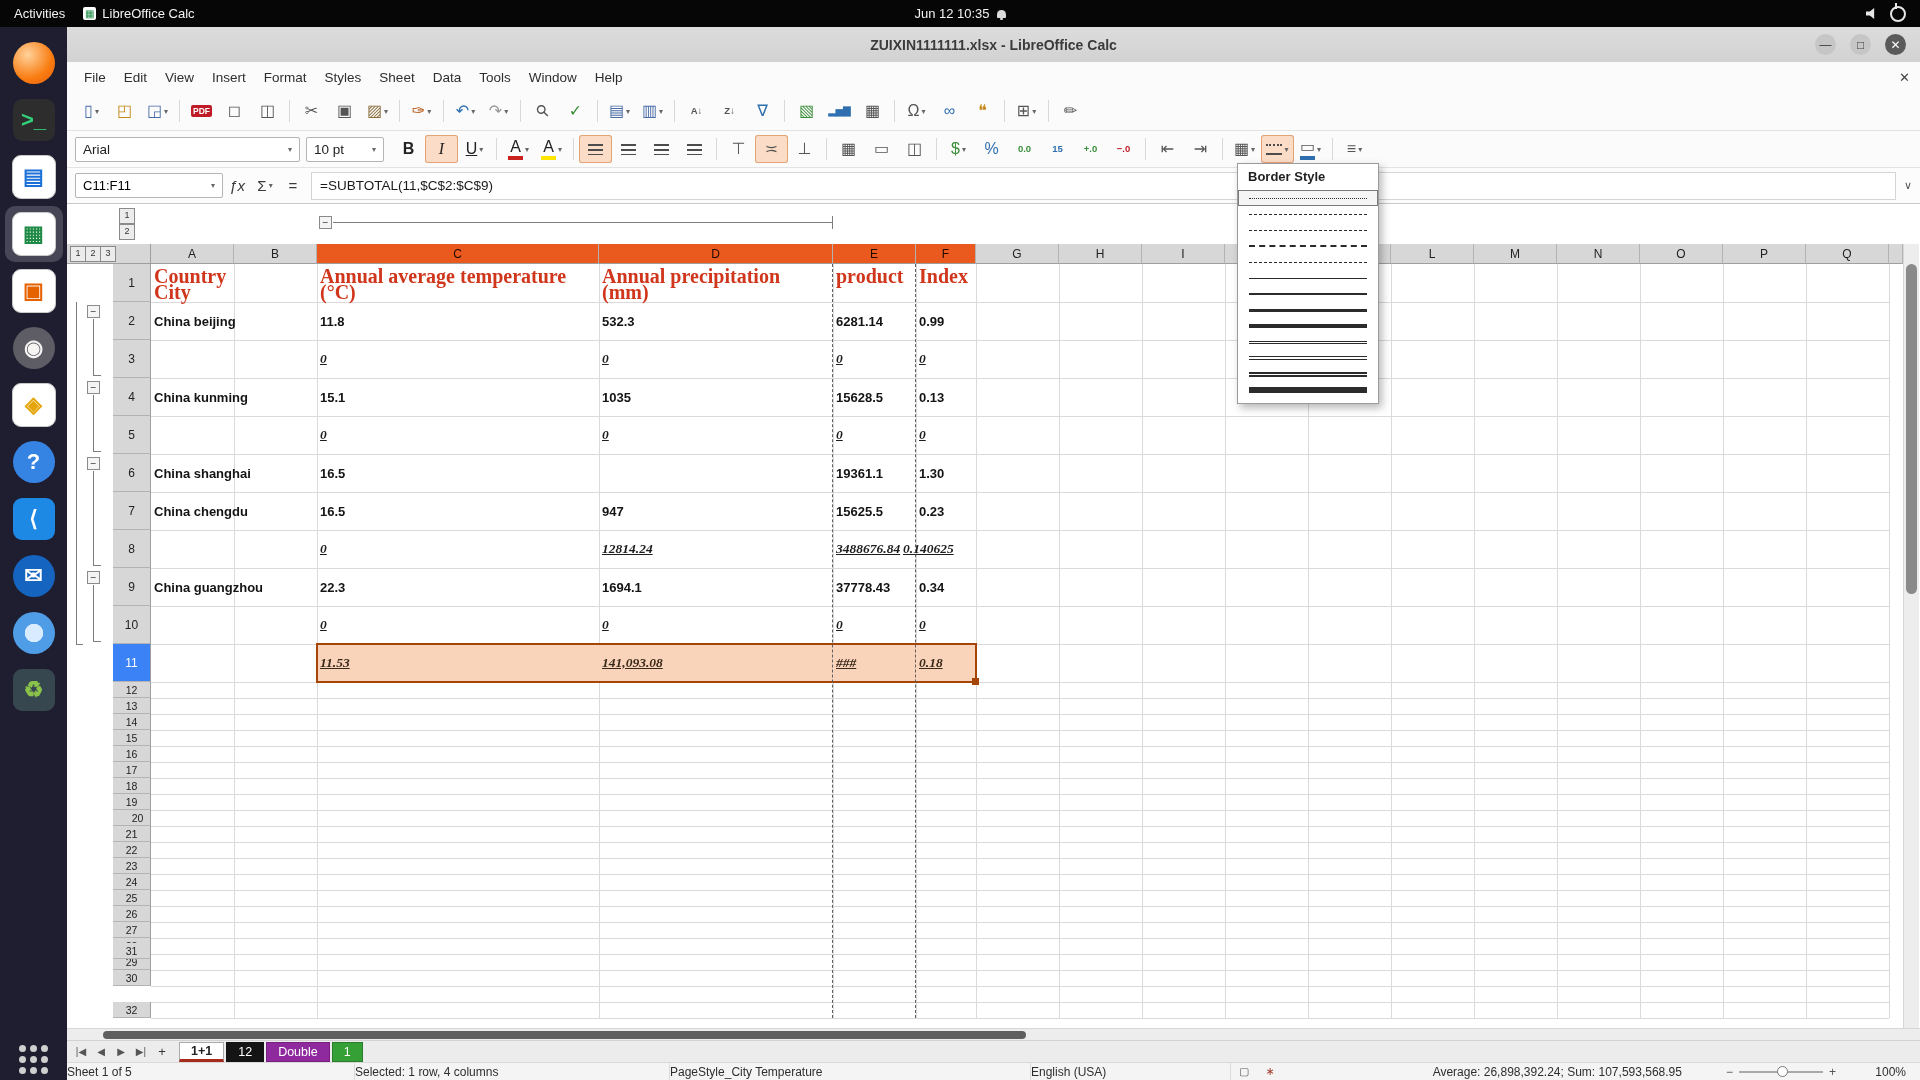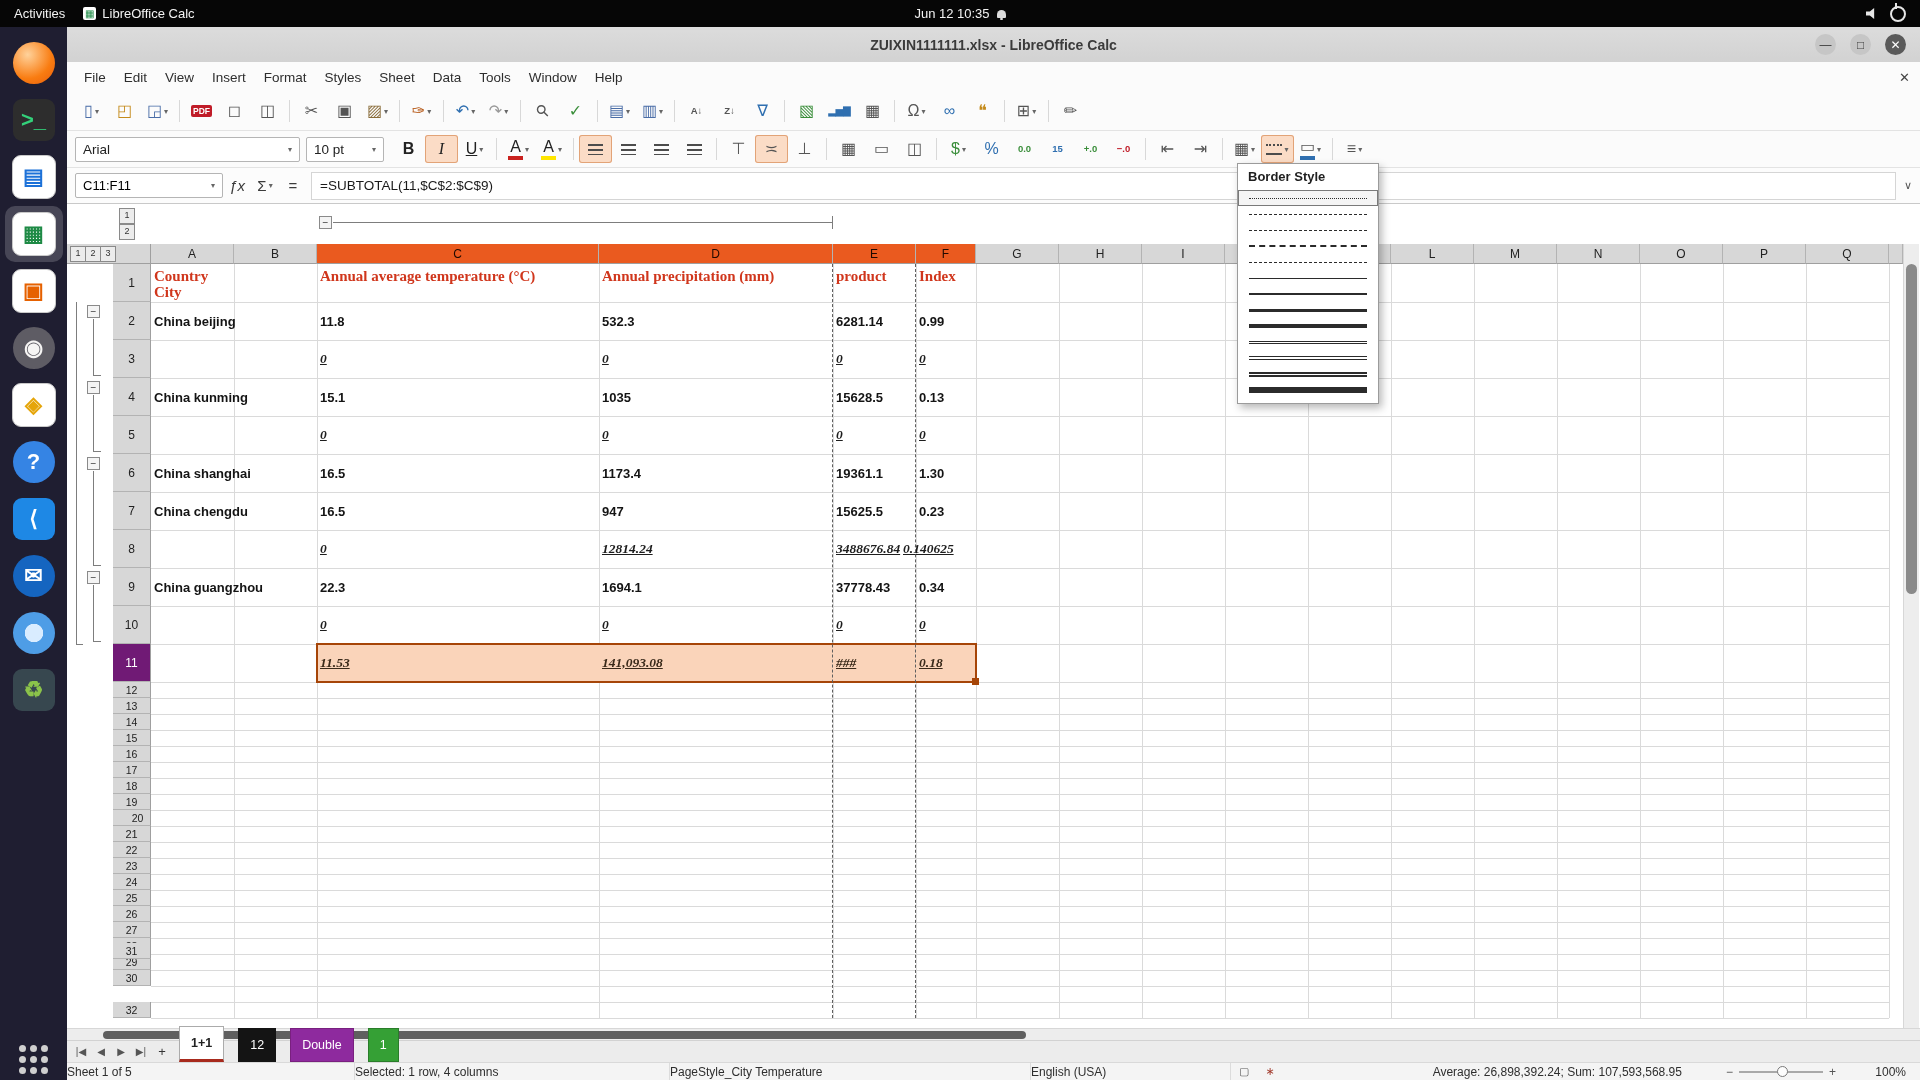--- a/index.html
+++ b/index.html
@@ -81,50 +81,50 @@
            line-height:12px;text-align:center;color:#333;z-index:7;}
   .corner{position:absolute;top:40px;height:20px;background:#d7d7d7;border-right:1px solid #9f9f9f;
           border-bottom:1px solid #9f9f9f;z-index:6;box-sizing:border-box;}
   .colhdr{position:absolute;top:40px;height:20px;background:#d7d7d7;border-right:1px solid #b3b3b3;
           border-bottom:1px solid #9f9f9f;font-size:12px;color:#222;display:flex;align-items:center;
           justify-content:center;z-index:5;box-sizing:border-box;}
   .colhdr.sel{background:#ea5a1f;color:#200900;}
   .rowhdr{position:absolute;left:46px;width:38px;background:#d7d7d7;border-right:1px solid #9f9f9f;
           border-bottom:1px solid #b3b3b3;font-size:12px;color:#222;display:flex;align-items:center;
           justify-content:center;z-index:5;box-sizing:border-box;}
-  .rowhdr.sel{background:#701a75;color:#fff;}
+  .rowhdr.sel{background:#3b82f6;color:#fff;}
   .gl-v{position:absolute;width:1px;background:#dadada;z-index:1;}
   .gl-h{position:absolute;height:1px;background:#dadada;z-index:1;}
   .og-box{position:absolute;width:13px;height:13px;border:1px solid #8a8a8a;background:#f4f4f4;font-size:10px;
           line-height:11px;text-align:center;color:#333;z-index:7;box-sizing:border-box;}
   .og-v{position:absolute;width:1px;background:#7d7d7d;z-index:6;}
   .og-h{position:absolute;height:1px;background:#7d7d7d;z-index:6;}
   .cell{position:absolute;display:flex;align-items:center;white-space:nowrap;overflow:visible;z-index:3;}
-  .cell.title{font-family:"Liberation Serif", serif;font-weight:bold;font-style:normal;color:#d0361c;font-size:15px;
+  .cell.title{font-family:"Liberation Serif", serif;font-weight:bold;font-style:normal;color:#d0361c;font-size:20px;
               white-space:normal;line-height:16px;align-items:flex-start;padding-top:4px;overflow:hidden;}
   .cell.data{font-weight:bold;font-size:13px;color:#141414;}
   .cell.zero,.cell.subtotal,.cell.result{font-family:"Liberation Serif", serif;font-weight:bold;font-style:italic;
               text-decoration:underline;font-size:13.5px;color:#1d1d1d;}
   .cell.result{color:#3a2a1a;}
   .sel-fill{position:absolute;background:#fad4ba;z-index:2;}
   .sel-border{position:absolute;border:2px solid #a64508;box-sizing:border-box;z-index:4;}
   .sel-handle{position:absolute;width:7px;height:7px;background:#a64508;z-index:5;}
   .page-break{position:absolute;width:0;border-left:1px dashed #5f5f5f;z-index:4;}
   #vscroll-track{position:absolute;left:1836px;top:40px;width:15px;height:784px;background:#ededed;border-left:1px solid #d7d7d7;z-index:8;}
   #vscroll-thumb{position:absolute;left:2px;top:20px;width:11px;height:330px;background:#8a8a8a;border-radius:6px;}
   
   #hscroll{position:absolute;left:67px;top:1028px;width:1853px;height:12px;background:#ededed;border-top:1px solid #d7d7d7;box-sizing:border-box;}
   #hscroll-thumb{position:absolute;left:36px;top:2px;width:923px;height:8px;background:#5f5f5f;border-radius:4px;}
   #tabbar{position:absolute;left:67px;top:1040px;width:1853px;height:22px;background:#ececec;border-top:1px solid #d2d2d2;
           display:flex;align-items:center;box-sizing:border-box;}
   .tab-nav-btn{width:20px;text-align:center;font-size:10px;color:#555;}
   #add-sheet{width:22px;text-align:center;font-size:13px;color:#333;}
   #tab-list{display:flex;align-items:flex-end;height:21px;margin-left:6px;}
-  .tab{height:20px;display:flex;align-items:center;padding:16px 11px;font-size:12.5px;color:#222;background:#f5f5f5;
-       border:1px solid #ababab;margin-right:14px;box-sizing:border-box;}
+  .tab{height:20px;display:flex;align-items:center;padding:0 11px;font-size:12.5px;color:#222;background:#f5f5f5;
+       border:1px solid #ababab;margin-right:2px;box-sizing:border-box;}
   .tab.active{background:#fff;font-weight:bold;border-bottom:3px solid #a82a1d;}
   .tab.black{background:#141414;color:#fff;border-color:#141414;}
   .tab.purple{background:#8e2a9e;color:#fff;border-color:#79207f;}
   .tab.green{background:#35a035;color:#fff;border-color:#2a7d2a;}
   #statusbar{position:absolute;left:67px;top:1062px;width:1853px;height:18px;background:#f4f4f4;border-top:1px solid #d9d9d9;
              display:flex;align-items:center;font-size:12px;color:#2e2e2e;box-sizing:border-box;}
   .st-seg{box-sizing:border-box;border-right:1px solid #dcdcdc;height:100%;display:flex;align-items:center;overflow:hidden;white-space:nowrap;}
   .st-ic{font-size:11px;color:#555;margin:0 8px;}
   #zoom-ctl{display:flex;align-items:center;gap:6px;margin:0 10px;}
   .zoom-track{position:relative;width:84px;height:2px;background:#a9a9a9;}
@@ -557,21 +557,20 @@
       <div class="cell data" style="left: 253px; top: 174px; width: 276px; height: 38px;">15.1</div>
       <div class="cell data" style="left: 535px; top: 174px; width: 228px; height: 38px;">1035</div>
       <div class="cell data" style="left: 769px; top: 174px; width: 77px; height: 38px;">15628.5</div>
       <div class="cell data" style="left: 852px; top: 174px; width: 54px; height: 38px;">0.13</div>
       <div class="cell zero" style="left: 253px; top: 212px; width: 276px; height: 38px;">0</div>
       <div class="cell zero" style="left: 535px; top: 212px; width: 228px; height: 38px;">0</div>
       <div class="cell zero" style="left: 769px; top: 212px; width: 77px; height: 38px;">0</div>
       <div class="cell zero" style="left: 852px; top: 212px; width: 54px; height: 38px;">0</div>
       <div class="cell data" style="left: 87px; top: 250px; width: 77px; height: 38px;">China shanghai</div>
       <div class="cell data" style="left: 253px; top: 250px; width: 276px; height: 38px;">16.5</div>
-      <div class="cell data" style="left: 535px; top: 250px; width: 228px; height: 38px;">1173.4</div>
       <div class="cell data" style="left: 769px; top: 250px; width: 77px; height: 38px;">19361.1</div>
       <div class="cell data" style="left: 852px; top: 250px; width: 54px; height: 38px;">1.30</div>
       <div class="cell data" style="left: 87px; top: 288px; width: 77px; height: 38px;">China chengdu</div>
       <div class="cell data" style="left: 253px; top: 288px; width: 276px; height: 38px;">16.5</div>
       <div class="cell data" style="left: 535px; top: 288px; width: 228px; height: 38px;">947</div>
       <div class="cell data" style="left: 769px; top: 288px; width: 77px; height: 38px;">15625.5</div>
       <div class="cell data" style="left: 852px; top: 288px; width: 54px; height: 38px;">0.23</div>
       <div class="cell subtotal" style="left: 253px; top: 326px; width: 276px; height: 38px;">0</div>
       <div class="cell subtotal" style="left: 535px; top: 326px; width: 228px; height: 38px;">12814.24</div>
       <div class="cell subtotal" style="left: 769px; top: 326px; width: 77px; height: 38px;">3488676.84</div>

